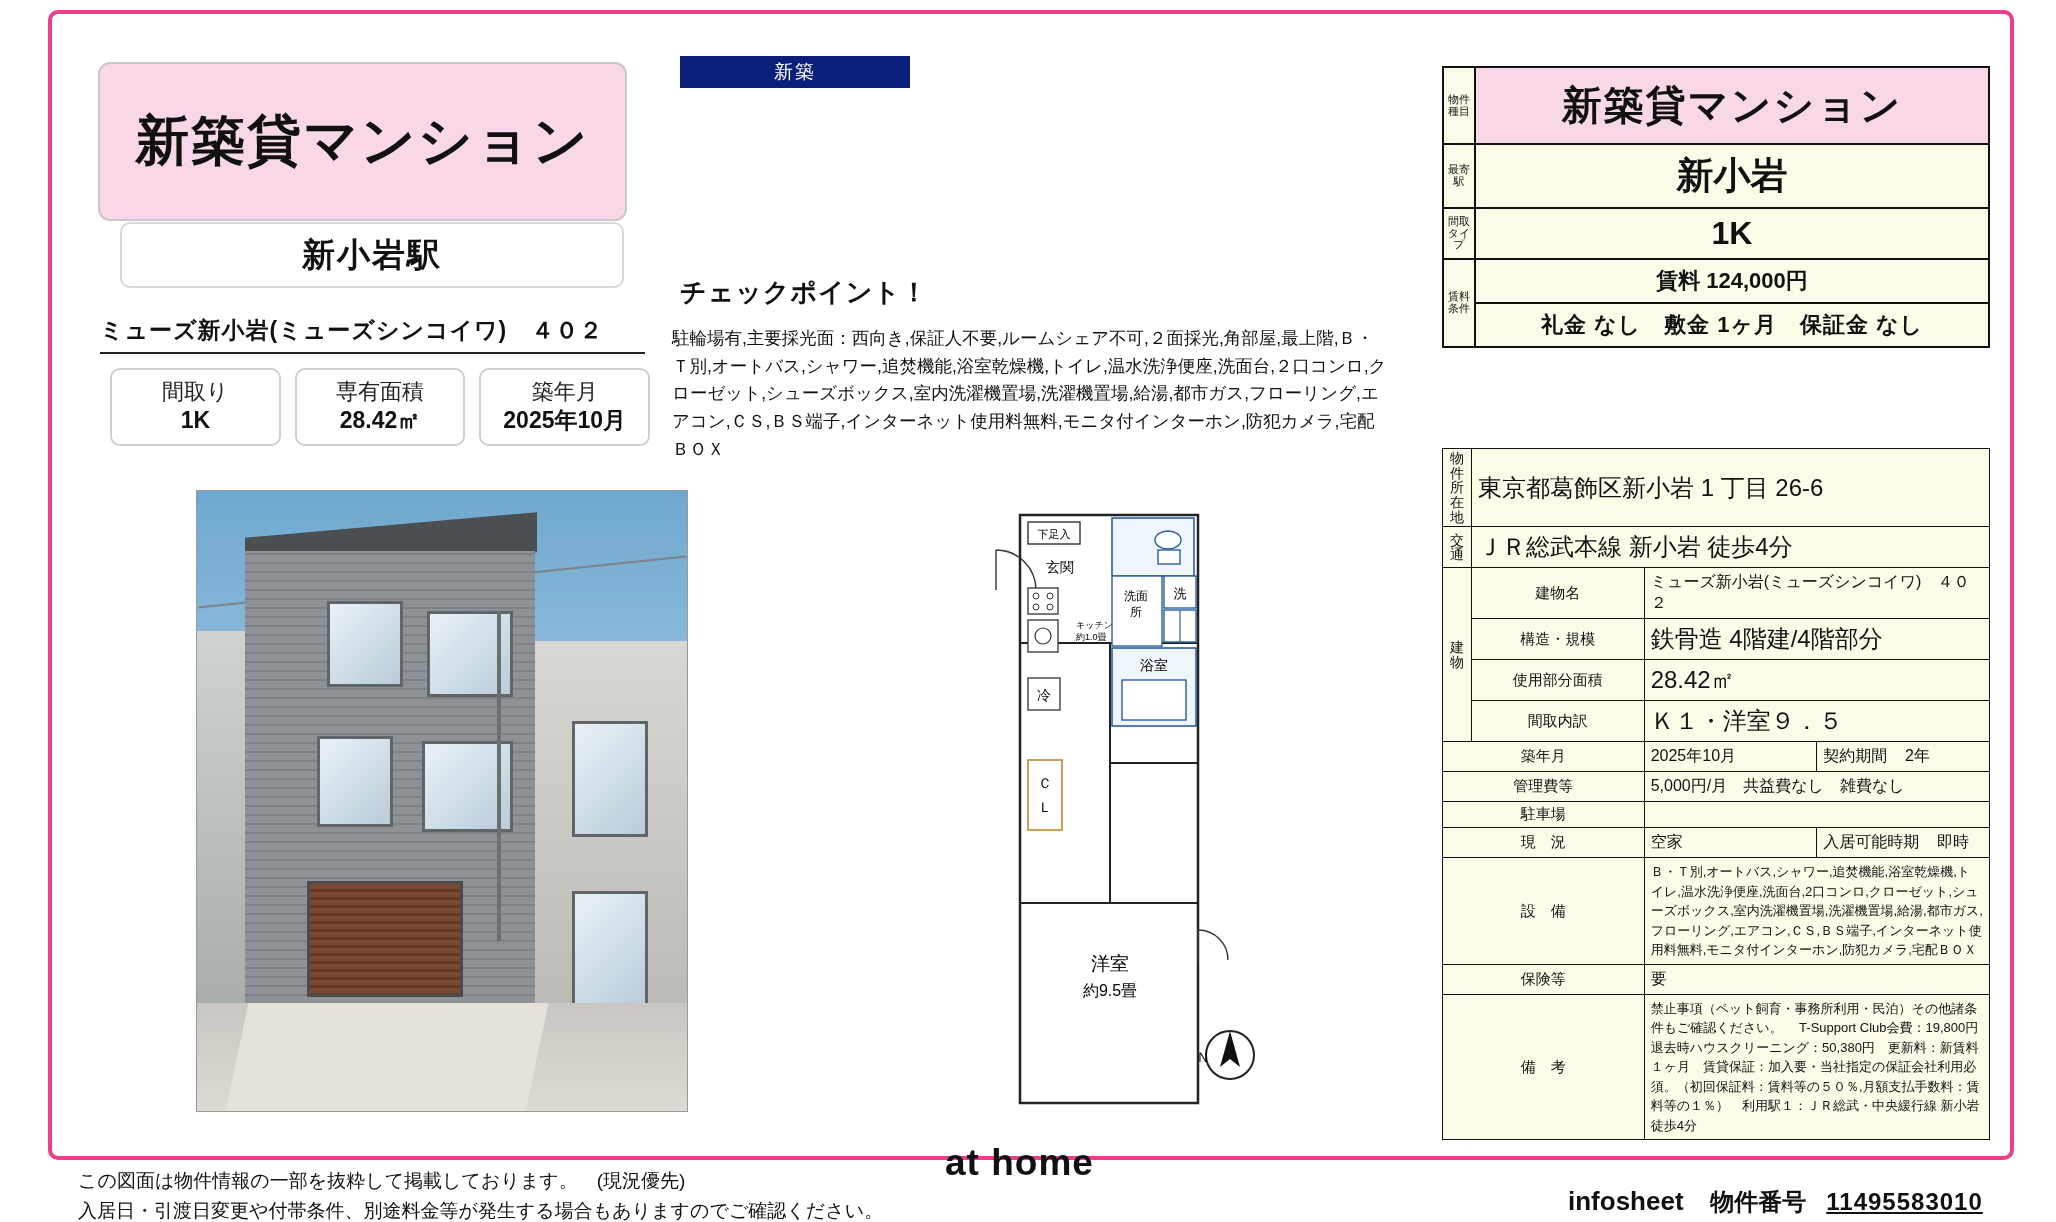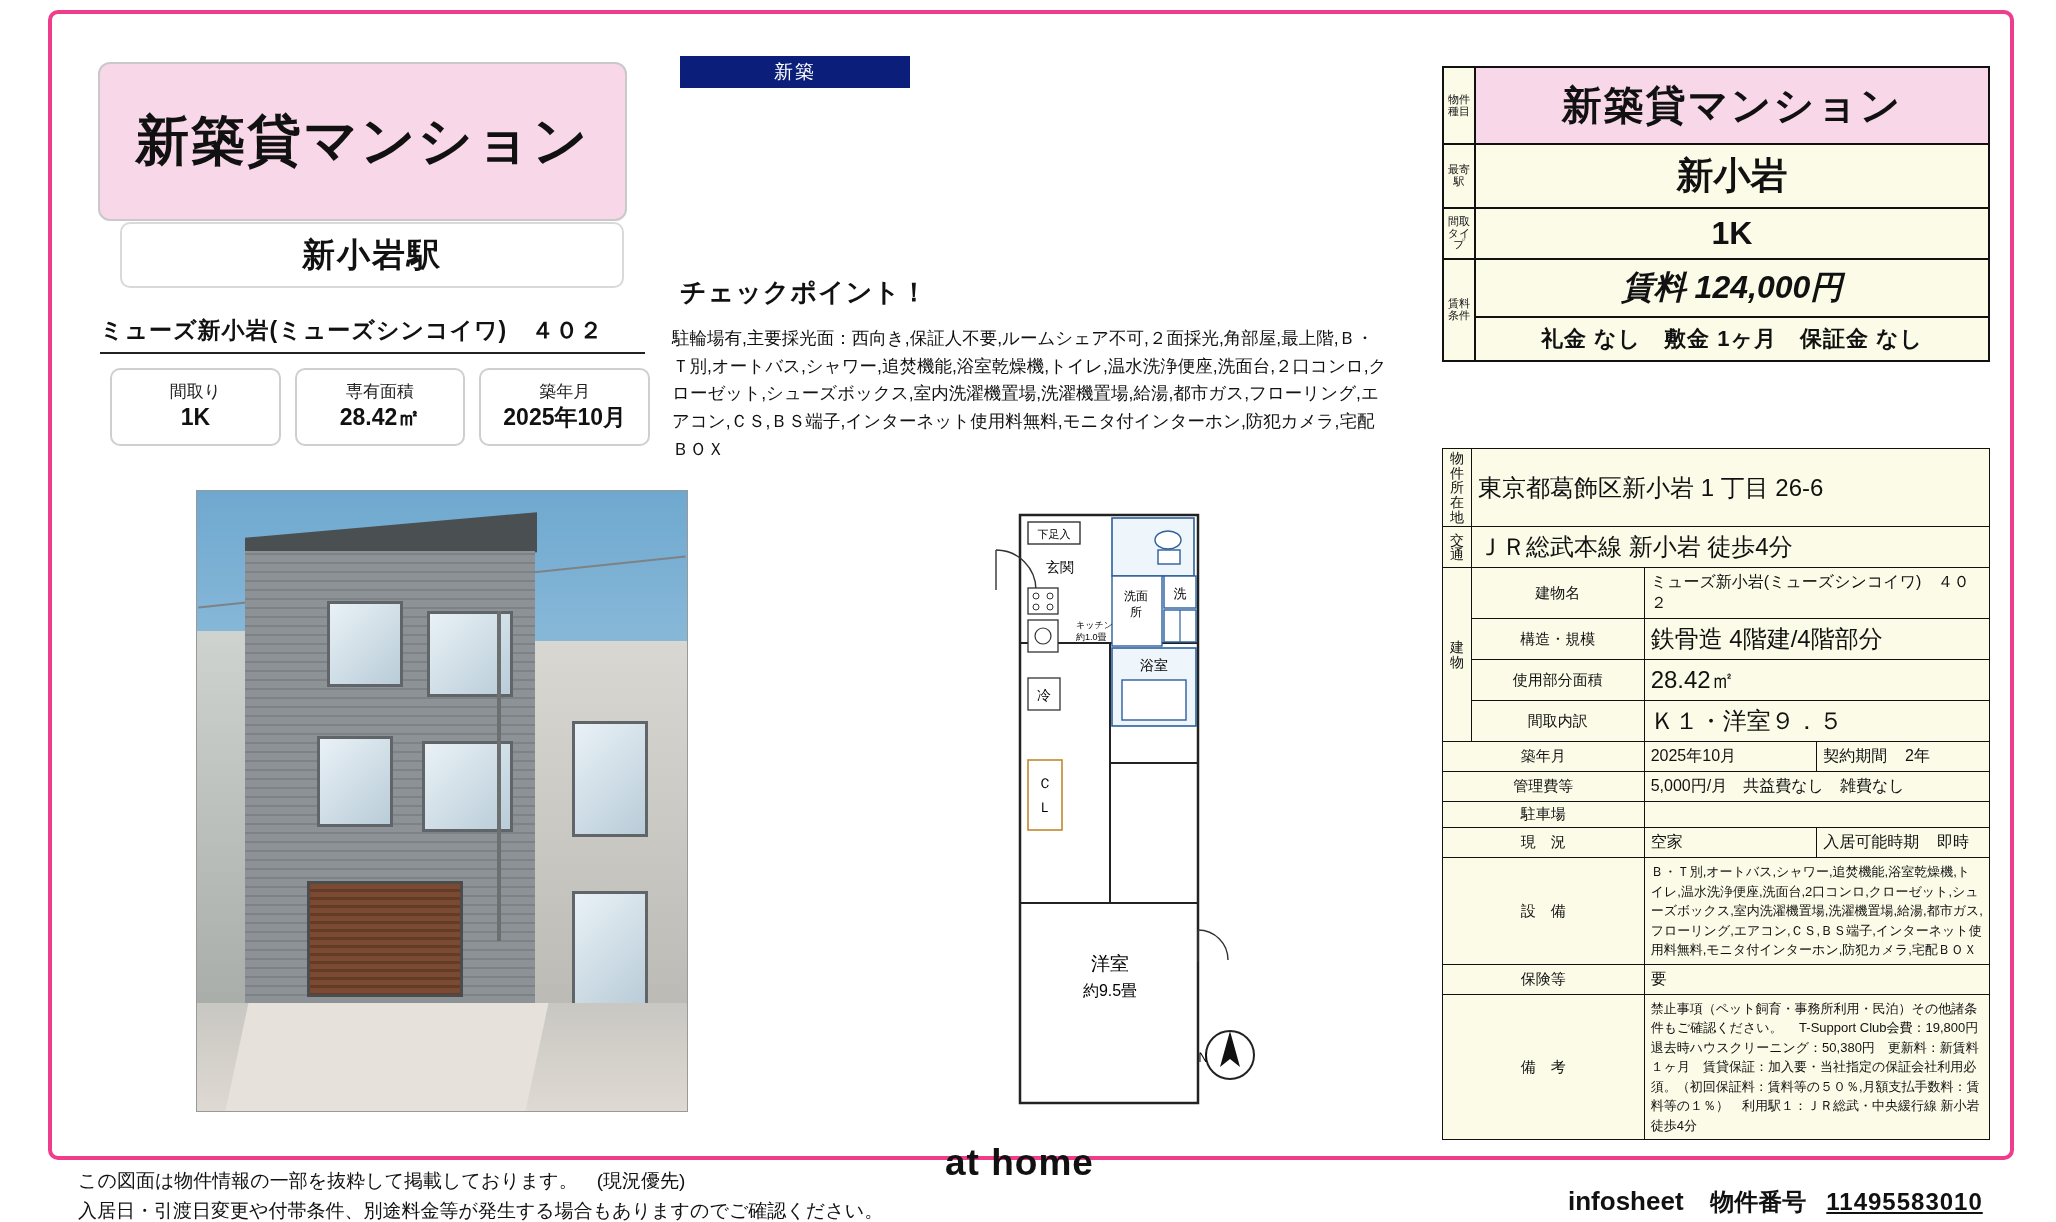--- a/index.html
+++ b/index.html
@@ -10,21 +10,21 @@
   
   .title-box{position:absolute;left:98px;top:62px;width:525px;height:155px;background:#f8d7e8;border:2px solid #c9c9c9;border-radius:12px;display:flex;align-items:center;justify-content:center;}
   .title-box span{font-size:54px;font-weight:bold;letter-spacing:2px;}
   .station-box{position:absolute;left:120px;top:222px;width:500px;height:62px;background:#ffffff;border:2px solid #d9d9d9;border-radius:10px;display:flex;align-items:center;justify-content:center;}
   .station-box span{font-size:33px;font-weight:bold;letter-spacing:2px;}
   .bldg-name{position:absolute;left:100px;top:315px;width:545px;font-size:23px;font-weight:bold;letter-spacing:1px;}
   .bldg-underline{position:absolute;left:100px;top:352px;width:545px;height:2px;background:#222;}
 
   .spec-row{position:absolute;left:110px;top:368px;width:540px;height:78px;display:flex;gap:14px;}
   .spec-cell{flex:1;border:2px solid #cfcfcf;border-radius:10px;display:flex;flex-direction:column;align-items:center;justify-content:center;background:#fff;}
-  .spec-cell .lbl{font-size:17px;color:#222;line-height:1.25;}
+  .spec-cell .lbl{font-size:22px;color:#222;line-height:1.25;}
   .spec-cell .val{font-size:23px;font-weight:bold;line-height:1.3;}
 
   .photo{position:absolute;left:196px;top:490px;width:490px;height:620px;border:1px solid #999;overflow:hidden;background:#9fc4df;}
 
   
   .sky{position:absolute;left:0;top:0;width:100%;height:100%;background:linear-gradient(180deg,#6fa8cf 0%,#9cc6e0 45%,#cfe0ea 75%,#e9e9e4 100%);}
   .bld-main{position:absolute;left:48px;top:60px;width:290px;height:560px;background:
      repeating-linear-gradient(0deg,#8d9296 0px,#8d9296 7px,#7d8286 7px,#7d8286 9px),
      linear-gradient(180deg,#9aa0a4,#7e8488);}
   .bld-roof{position:absolute;left:48px;top:34px;width:292px;height:40px;background:#4a4f52;transform:skewY(-5deg);}
@@ -48,21 +48,21 @@
 
   
   .rt{position:absolute;left:1442px;top:66px;width:548px;}
   .rt table{border-collapse:collapse;width:100%;}
   .rt td{border:2px solid #111;}
   .lab{width:26px;font-size:11px;line-height:1.05;text-align:center;background:#fbfbe8;padding:3px 2px;vertical-align:middle;letter-spacing:0px;}
   .v-pink{background:#f8d7e8;text-align:center;font-size:40px;font-weight:bold;padding:10px 0;letter-spacing:2px;}
   .v-cream{background:#fbfbe8;text-align:center;font-weight:bold;padding:6px 0;}
   .v-cream.st{font-size:37px;}
   .v-cream.type{font-size:32px;}
-  .v-cream.rent{font-size:32px;font-style:italic;}
+  .v-cream.rent{font-size:22px;}
   .v-cream.cond{font-size:22px;letter-spacing:1px;}
 
   .rt2{position:absolute;left:1442px;top:448px;width:548px;}
   .rt2 table{border-collapse:collapse;width:100%;table-layout:fixed;}
   .rt2 td{border:1.6px solid #111;font-size:16px;padding:4px 6px;background:#fbfbe8;vertical-align:middle;}
   .rt2 td.lab2{width:26px;text-align:center;font-size:14px;line-height:1.05;padding:2px 1px;}
   .rt2 td.lab3{width:112px;text-align:center;font-size:15px;padding:3px 2px;}
   .rt2 td.big{font-size:24px;margin-top:20px;}
   .rt2 td.xsmall{font-size:13px;line-height:1.5;}
 

